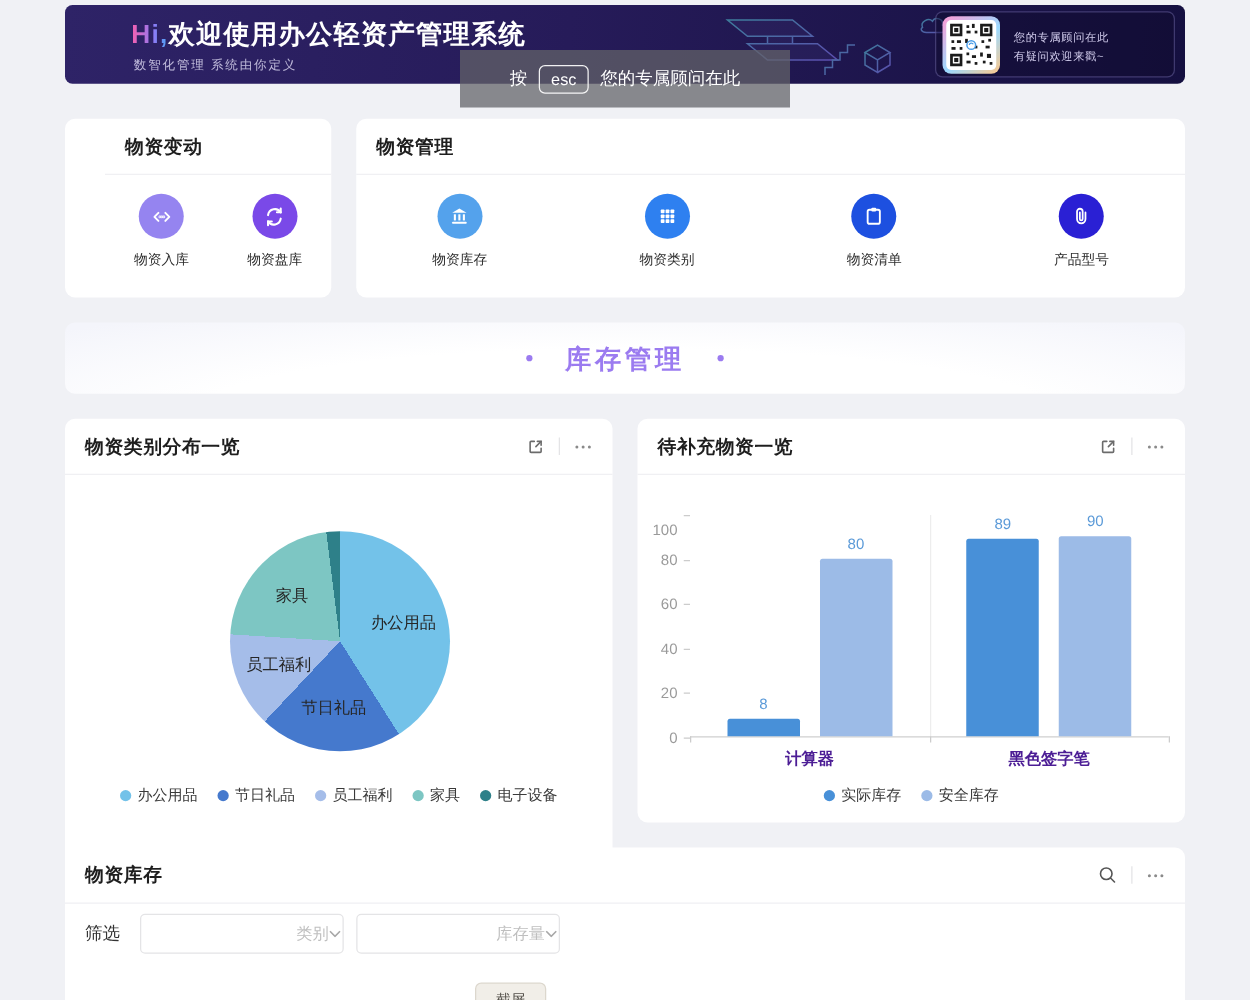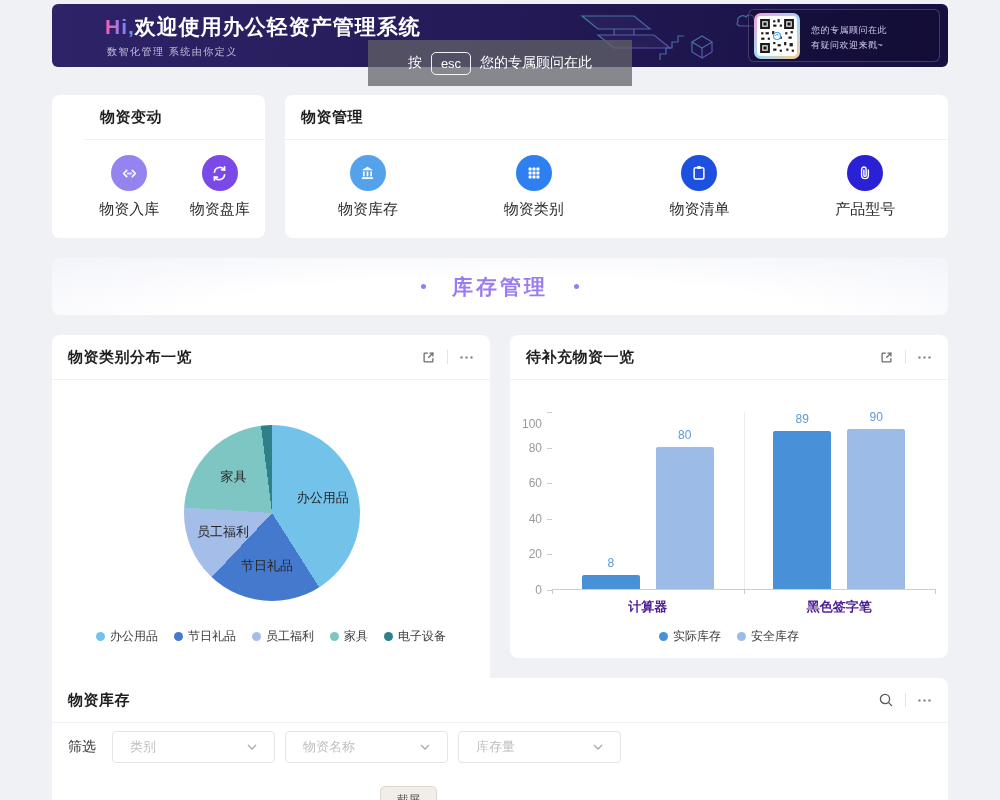--- a/index.html
+++ b/index.html
@@ -41,21 +41,21 @@
     padding:0 16px; border-bottom:1px solid #f0f0f3; }
   .card-title { font-size:15px; font-weight:600; color:#1e1e1e; letter-spacing:.5px; }
   .card-actions { display:flex; align-items:center; gap:11px; }
   .action-divider { width:1px; height:14px; background:#e4e4e6; }
   .icon-btn { display:flex; align-items:center; cursor:pointer; }
   
   .items-row { display:flex; justify-content:space-around; padding-top:15px; }
   .entry-item { display:flex; flex-direction:column; align-items:center; gap:9px; cursor:pointer; }
   .item-circle { width:36px; height:36px; border-radius:50%; display:flex; align-items:center;
     justify-content:center; }
-  .item-label { font-size:15px; color:#2c2c2c; }
+  .item-label { font-size:11px; color:#2c2c2c; }
   
   .section-strip { position:absolute; left:52px; top:258px; width:896px; height:57px;
     border-radius:8px; display:flex; align-items:center; justify-content:center; gap:26px;
     background:radial-gradient(ellipse 70% 170% at 50% 130%, #ffffff 55%, #f4f5fb 100%); }
   .section-dot { width:5px; height:5px; border-radius:50%; background:#9b7bf0; }
   .section-title { font-size:21px; font-weight:600; color:#9b7bf0; letter-spacing:3px; }
   
   .pie-wrap { position:absolute; left:132px; top:90px; width:176px; height:176px; }
   .pie { width:100%; height:100%; border-radius:50%; }
   .pie-label { position:absolute; transform:translate(-50%,-50%); font-size:13px; color:#262626;
@@ -73,21 +73,21 @@
   .bar { position:absolute; bottom:0; border-radius:2px 2px 0 0; }
   .bar-value { position:absolute; transform:translateX(-50%); font-size:12px; color:#5b9ad8; }
   .cat-label { position:absolute; top:100%; margin-top:9px; transform:translateX(-50%);
     font-size:13px; color:#4c1d95; white-space:nowrap;font-weight:bold; }
   .split-line { position:absolute; top:0; bottom:0; width:1px; background:#ededed; }
   .axis-tick { position:absolute; top:100%; width:1px; height:5px; background:#ccc; }
   
   .filter-row { position:absolute; left:16px; top:53px; display:flex; align-items:center; }
   .filter-label { font-size:14px; color:#333; margin-right:16px; }
   .select { width:163px; height:32px; border:1px solid #e4e4e6; border-radius:4px; background:#fff;
-    display:flex; align-items:center; justify-content:space-between; padding:0 17px;
+    display:flex; align-items:center; justify-content:flex-end; padding:0 1px;
     margin-right:10px; font-size:13px; color:#bfbfbf; cursor:pointer; }
   
   .screenshot-btn { position:absolute; left:380px; top:786px; width:57px; height:28px; z-index:8;
     background:#f1eee8; border:1px solid #dcd7cd; border-radius:5px; font-size:12px; color:#54504a;
     display:flex; justify-content:center; padding-top:5px; cursor:pointer; }
 </style>
 </head>
 <body>
 
 <div class="banner">
@@ -385,26 +385,20 @@
   </div>
   <div class="filter-row">
     <span class="filter-label">筛选</span>
     <span class="select">
       <span>类别</span>
       <svg width="10" height="6" viewBox="0 0 10 6" fill="none" stroke="#a8a8a8" stroke-width="1.3">
           <path d="M1 1l4 4 4-4"></path>
         </svg>
     </span>
     <span class="select">
-      <span>物资名称</span>
-      <svg width="10" height="6" viewBox="0 0 10 6" fill="none" stroke="#a8a8a8" stroke-width="1.3">
-          <path d="M1 1l4 4 4-4"></path>
-        </svg>
-    </span>
-    <span class="select">
       <span>库存量</span>
       <svg width="10" height="6" viewBox="0 0 10 6" fill="none" stroke="#a8a8a8" stroke-width="1.3">
           <path d="M1 1l4 4 4-4"></path>
         </svg>
     </span>
   </div>
 </div>
 
 <div class="screenshot-btn">
   <span>截屏</span>

